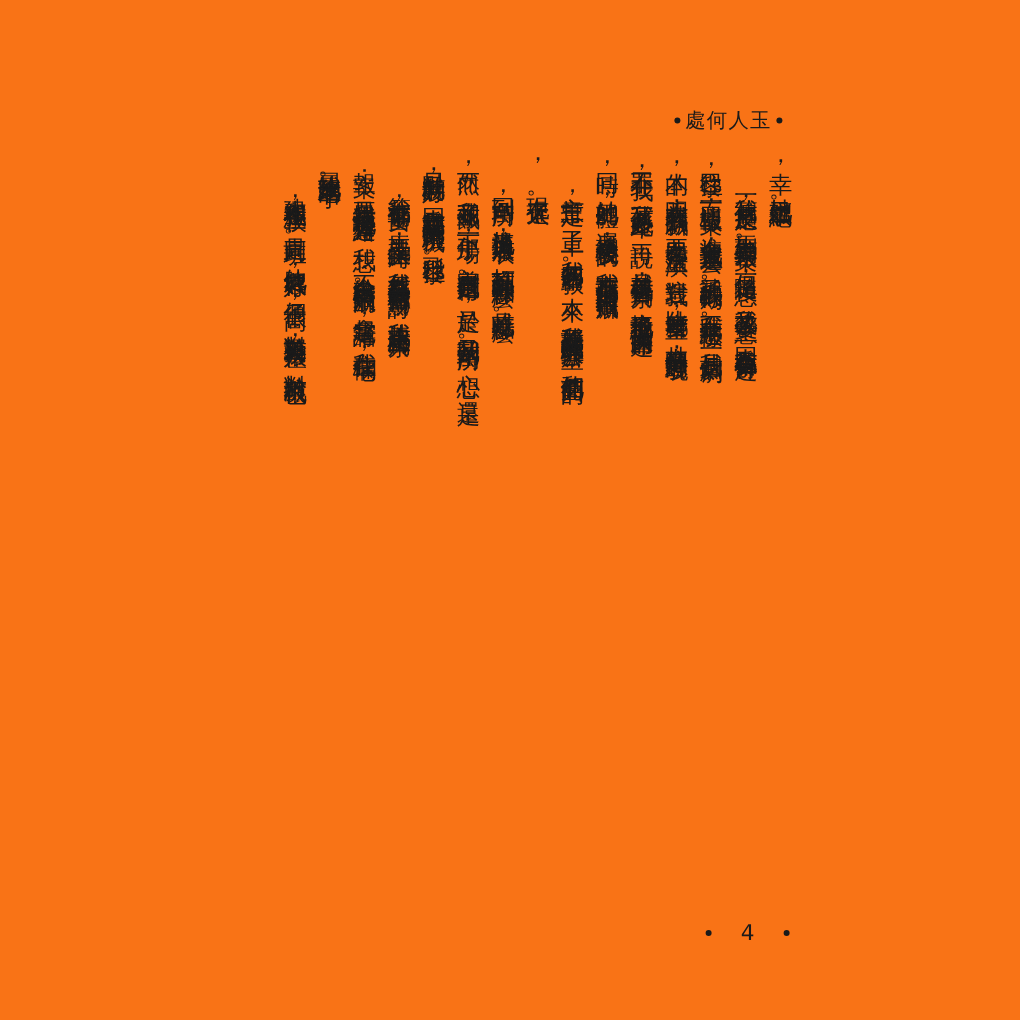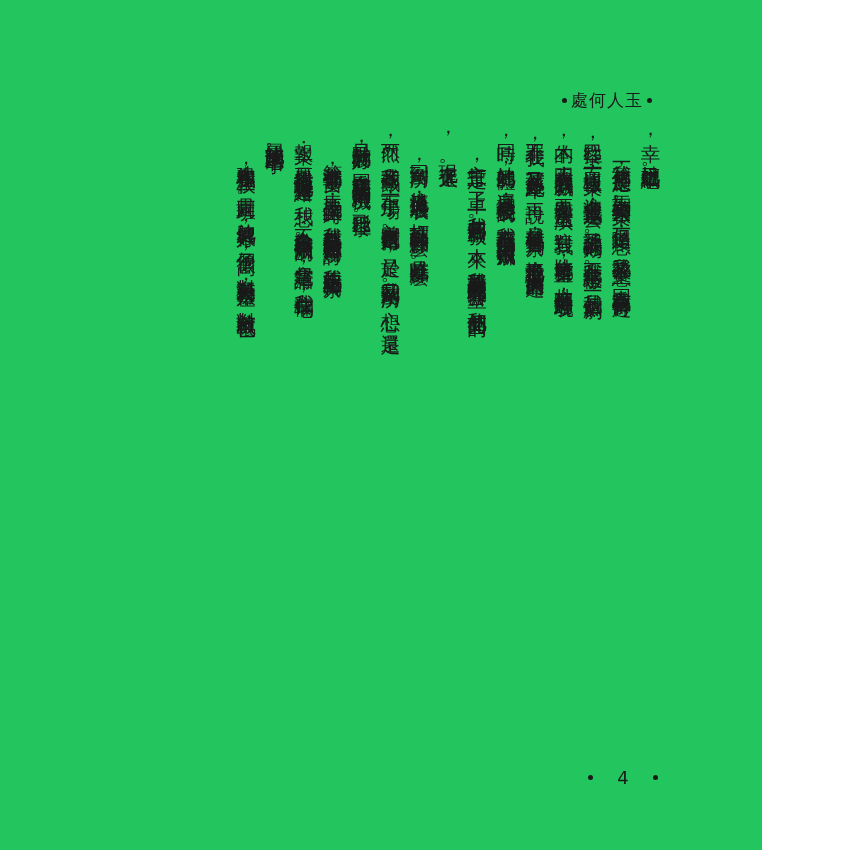--- a/index.html
+++ b/index.html
@@ -11,23 +11,23 @@
       width: 850px;
       height: 850px;
       position: relative;
       overflow: hidden;
       font-family: "DejaVu Serif", "Liberation Serif", serif;
       color: #1a1a1a;
     }
     .page {
       position: absolute;
       left: 0; top: 0;
-      width: 762px;
+      width: 850px;
       height: 850px;
-      background: #22c55e;
+      background: #f97316;
     }
     .running-head {
       position: absolute;
       top: 88px;
       left: 562px;
       width: 90px;
       height: 24px;
       display: flex;
       align-items: center;
       justify-content: space-between;

